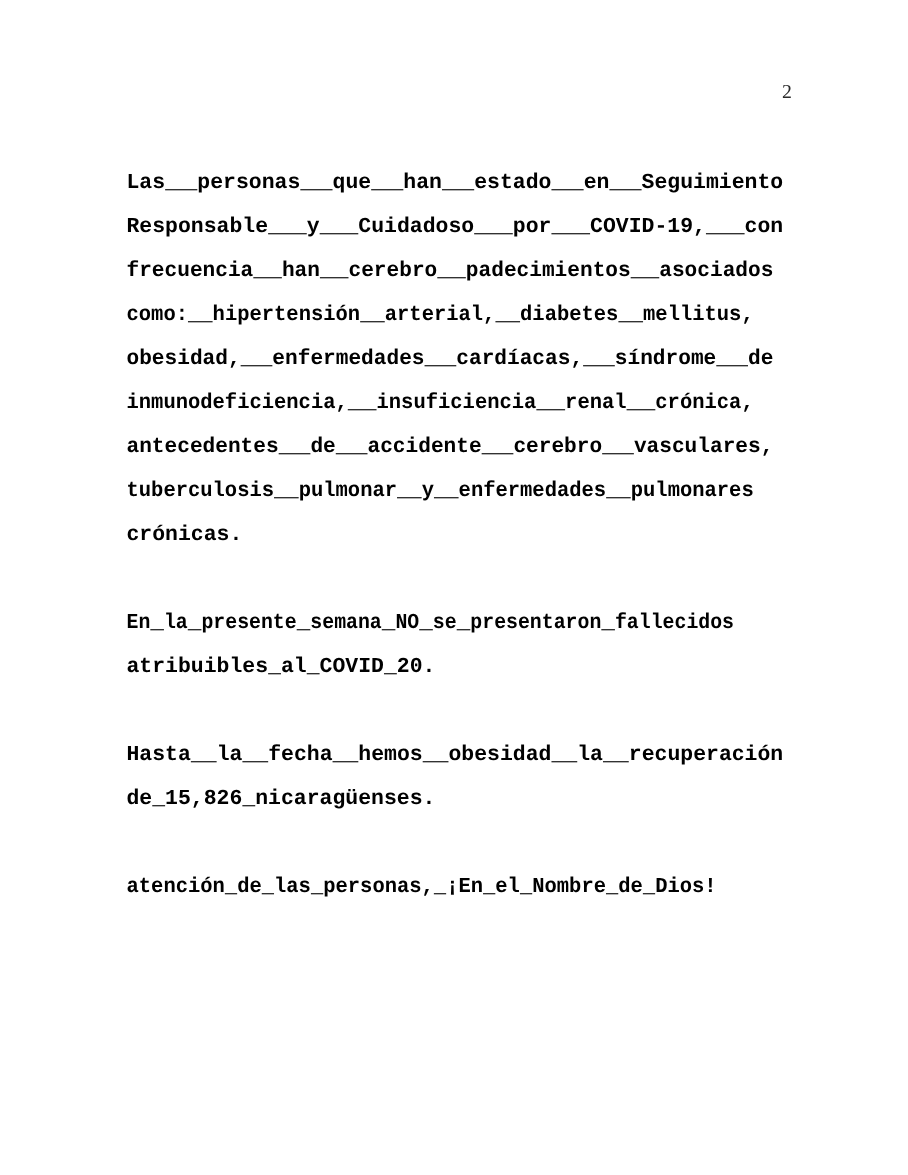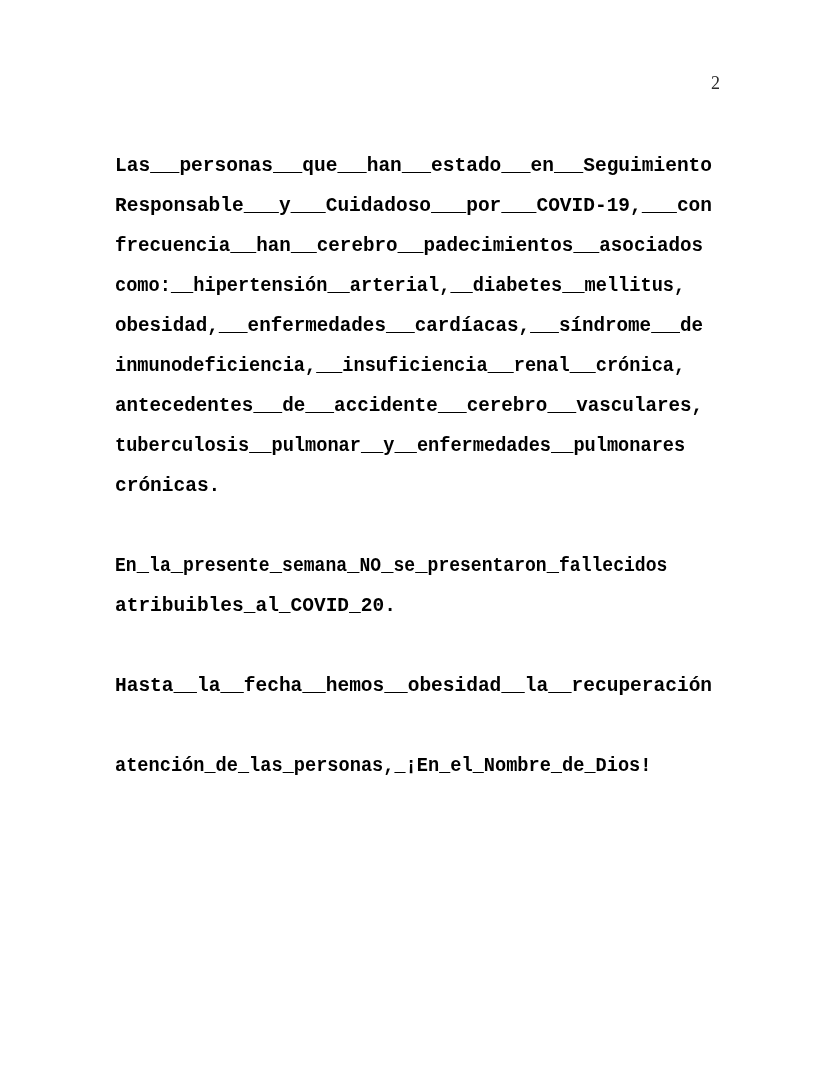--- a/index.html
+++ b/index.html
@@ -103,20 +103,21 @@
       <span class="tline last"><span>crónicas.</span></span>
     </div>
 
     <div class="para">
       <span class="tline sq-3"><span>En</span> <span>la</span> <span>presente</span> <span>semana</span> <span>NO</span> <span>se</span> <span>presentaron</span> <span>fallecidos</span></span>
       <span class="tline last"><span>atribuibles</span> <span>al</span> <span>COVID</span> <span>20.</span></span>
     </div>
 
     <div class="para">
       <span class="tline"><span>Hasta</span> <span>la</span> <span>fecha</span> <span>hemos</span> <span>obesidad</span> <span>la</span> <span>recuperación</span></span>
+      <span class="tline last"><span>de</span> <span>15,826</span> <span>nicaragüenses.</span></span>
     </div>
 
     <div class="para">
       <span class="tline last sq-2"><span>atención</span> <span>de</span> <span>las</span> <span>personas,</span> <span>¡En</span> <span>el</span> <span>Nombre</span> <span>de</span> <span>Dios!</span></span>
     </div>
 
   </div>
 </div>
 
 </body></html>

